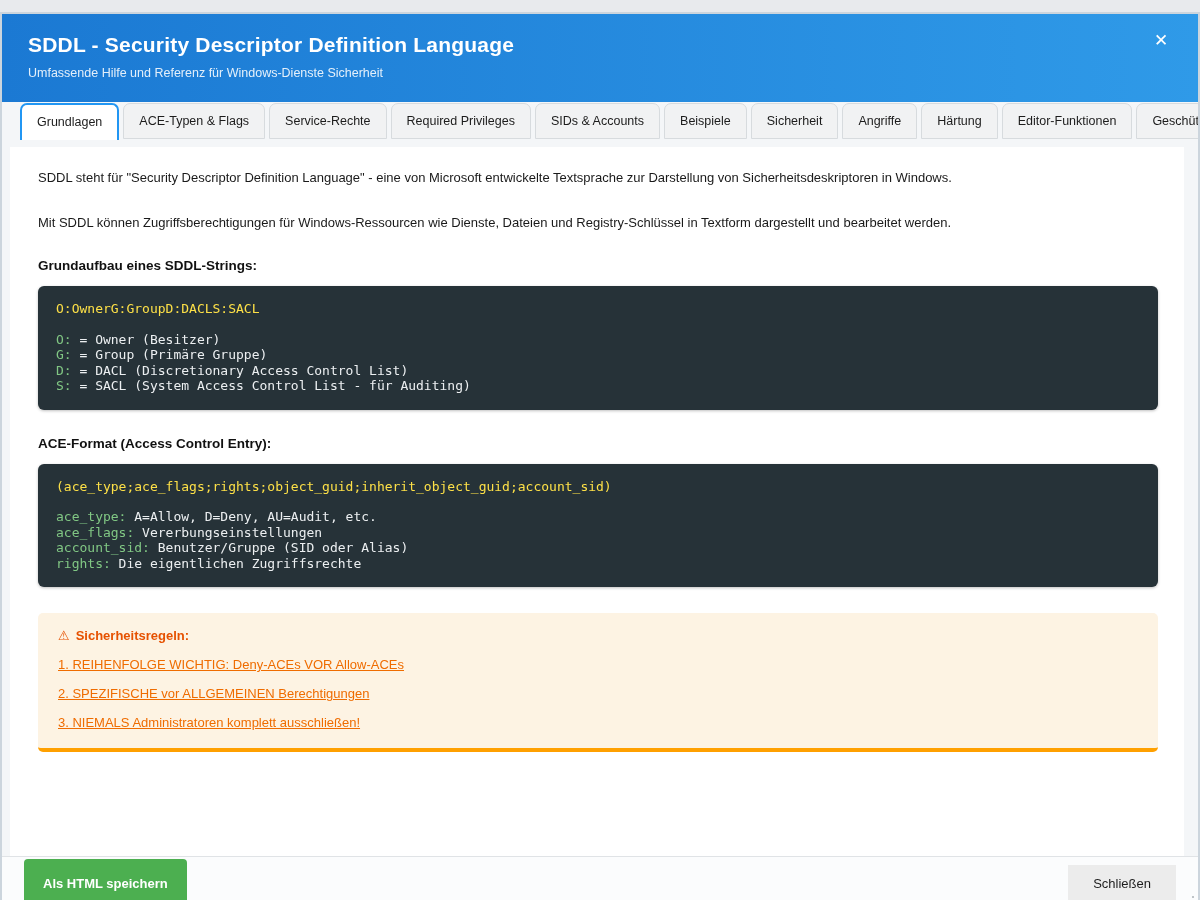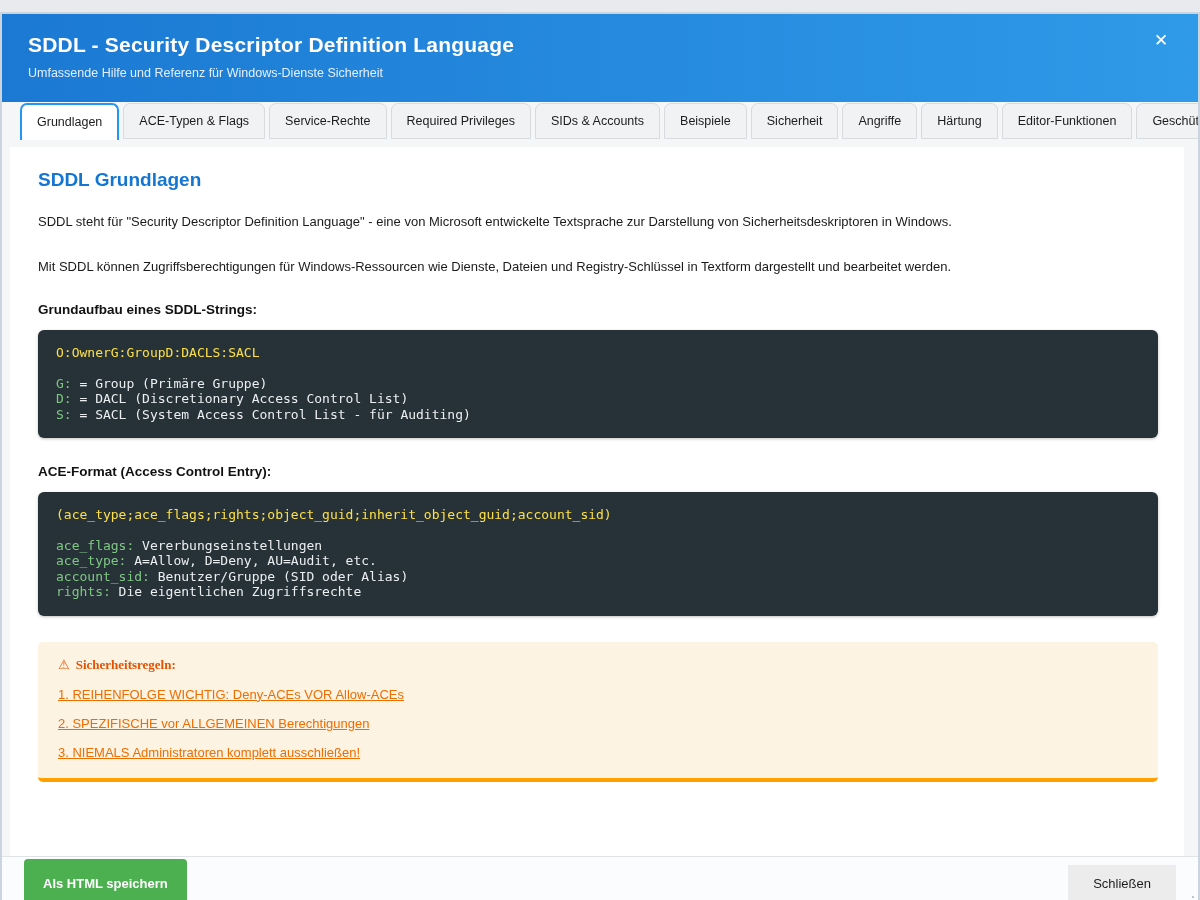--- a/index.html
+++ b/index.html
@@ -58,21 +58,21 @@
     box-shadow:0 1px 3px rgba(0,0,0,0.25);
   }
   .code-header { color:#fde047; margin-bottom:15px; }
   .code-line .key { color:#81c784; }
   .code-line { white-space:pre-wrap; }
 
   .warning-box {
     background:#fdf3e3; border-radius:5px; border-bottom:4px solid #ffa000;
     padding:15px 20px 18px 20px; margin:0 0 20px 0;
   }
-  .warning-title { color:#e65100; font-size:13px; font-weight:bold; margin-bottom:14px;font-family:Liberation Serif, serif; }
+  .warning-title { color:#e65100; font-size:13px; font-weight:bold; margin-bottom:14px; }
   .warning-title .warn-icon { margin-right:6px; font-weight:normal; }
   .warning-item { color:#ef6c00; font-size:13px; margin-bottom:14px;text-decoration:underline; }
   .warning-item:last-child { margin-bottom:0; }
 
   
   .footer {
     flex:0 0 54px; background:#fbfcfd; border-top:1px solid #e0e3e6;
     display:flex; align-items:center; justify-content:space-between;
     padding:0 22px; position:relative;
   }
@@ -106,41 +106,41 @@
       <div class="tab">SIDs &amp; Accounts</div>
       <div class="tab">Beispiele</div>
       <div class="tab">Sicherheit</div>
       <div class="tab">Angriffe</div>
       <div class="tab">Härtung</div>
       <div class="tab">Editor-Funktionen</div>
       <div class="tab">Geschützte Dienste</div>
     </div>
 
   <div class="panel">
-    <h2 class="page-title">SDDL Grundlagen</h2>
 
     <p class="para">SDDL steht für "Security Descriptor Definition Language" - eine von Microsoft entwickelte Textsprache zur Darstellung von Sicherheitsdeskriptoren in Windows.</p>
     <p class="para">Mit SDDL können Zugriffsberechtigungen für Windows-Ressourcen wie Dienste, Dateien und Registry-Schlüssel in Textform dargestellt und bearbeitet werden.</p>
 
     <div class="section-title">Grundaufbau eines SDDL-Strings:</div>
     <div class="code-block">
       <div class="code-header">O:OwnerG:GroupD:DACLS:SACL</div>
       <div>
+          <div class="code-line"><span class="key">O:</span><span> = Owner (Besitzer)</span></div>
           <div class="code-line"><span class="key">G:</span><span> = Group (Primäre Gruppe)</span></div>
           <div class="code-line"><span class="key">D:</span><span> = DACL (Discretionary Access Control List)</span></div>
           <div class="code-line"><span class="key">S:</span><span> = SACL (System Access Control List - für Auditing)</span></div>
         </div>
     </div>
 
     <div class="section-title">ACE-Format (Access Control Entry):</div>
     <div class="code-block">
       <div class="code-header">(ace_type;ace_flags;rights;object_guid;inherit_object_guid;account_sid)</div>
       <div>
+          <div class="code-line"><span class="key">ace_type:</span><span> A=Allow, D=Deny, AU=Audit, etc.</span></div>
           <div class="code-line"><span class="key">ace_flags:</span><span> Vererbungseinstellungen</span></div>
-          <div class="code-line"><span class="key">ace_type:</span><span> A=Allow, D=Deny, AU=Audit, etc.</span></div>
           <div class="code-line"><span class="key">account_sid:</span><span> Benutzer/Gruppe (SID oder Alias)</span></div>
           <div class="code-line"><span class="key">rights:</span><span> Die eigentlichen Zugriffsrechte</span></div>
         </div>
     </div>
 
     <div class="warning-box">
       <div class="warning-title">
         <span class="warn-icon">⚠</span><span>Sicherheitsregeln:</span>
       </div>
       <div>

